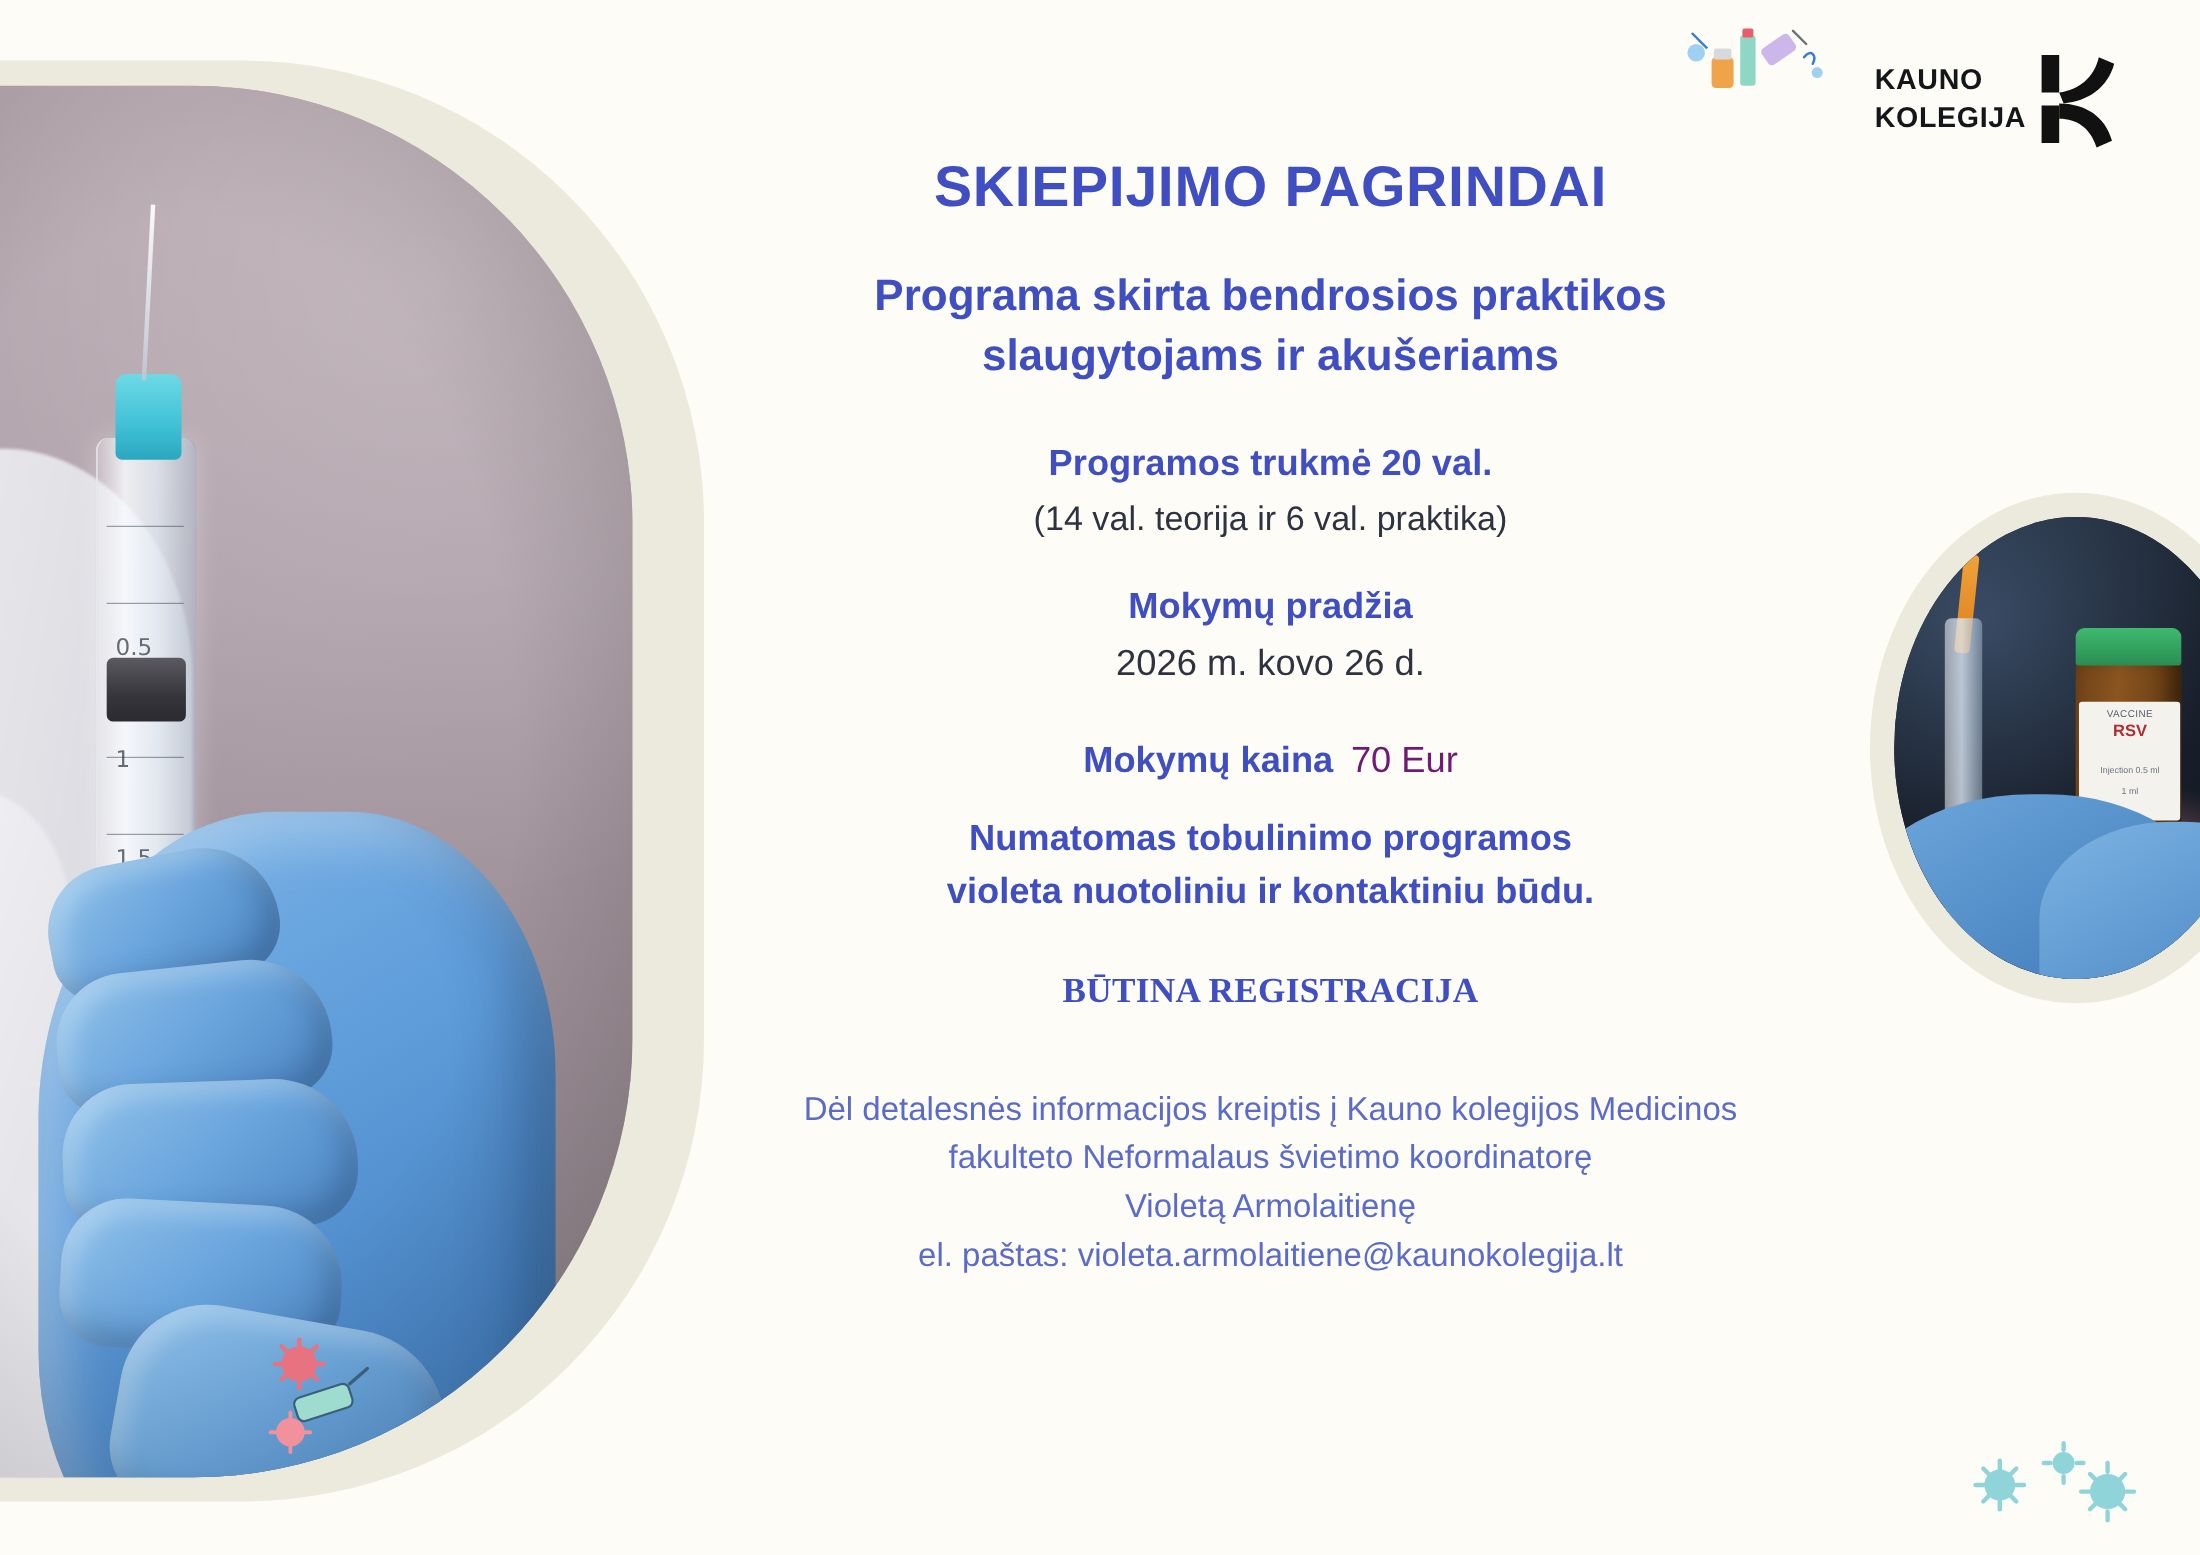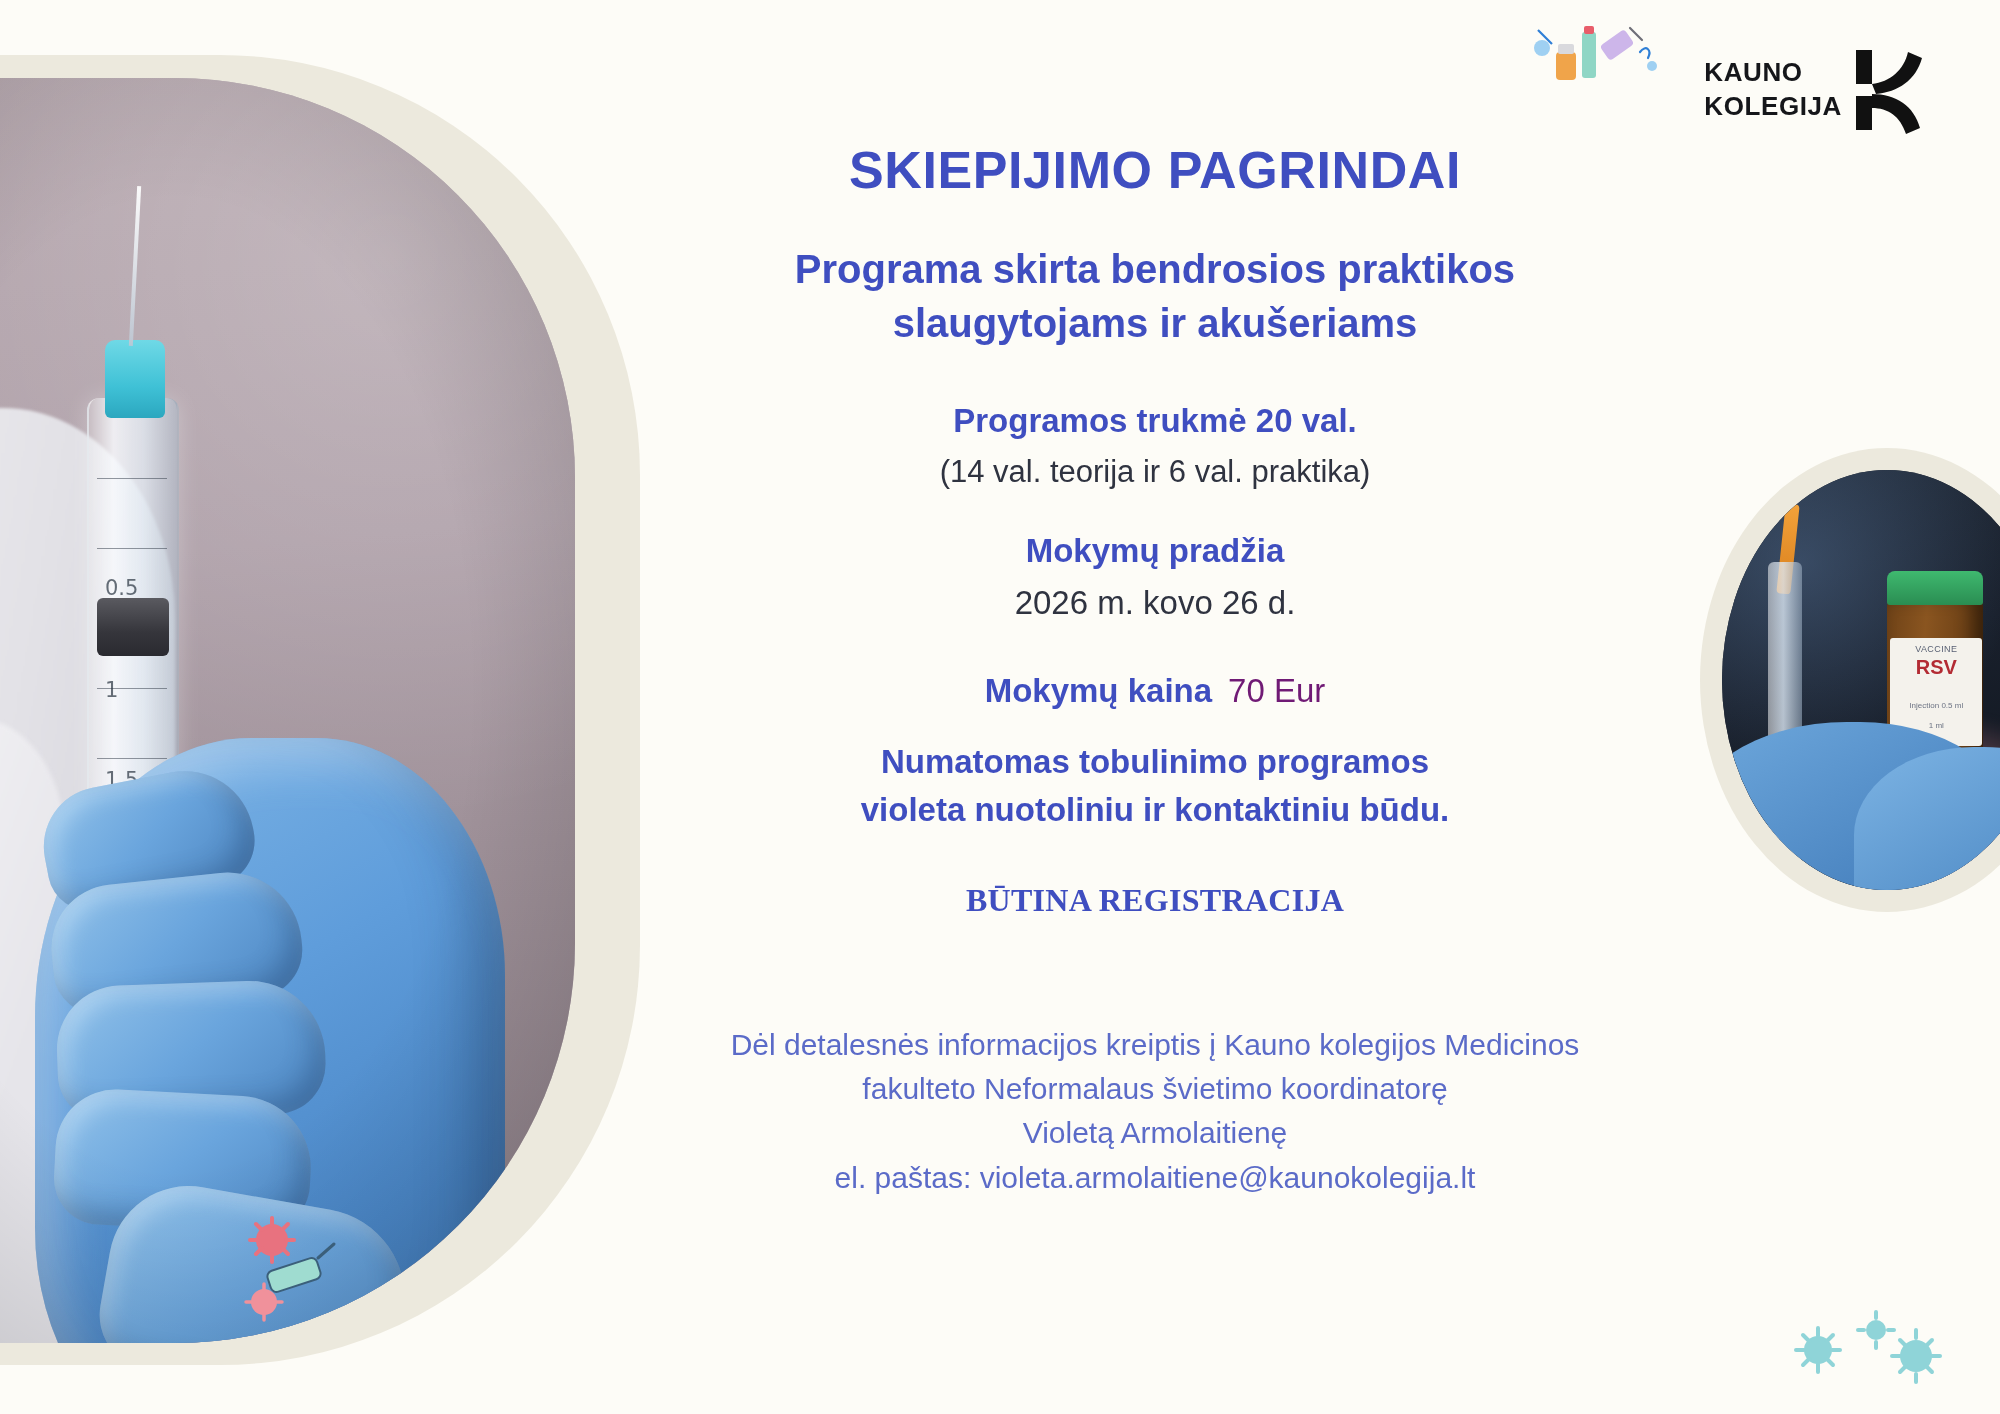--- a/index.html
+++ b/index.html
@@ -218,21 +218,21 @@
     width: 92px; height: 108px;
     background: #f4f2ec;
     border-radius: 3px;
     color: #1d2a44;
     font-family: "Liberation Sans", sans-serif;
     text-align: center;
     line-height: 1.15;
     padding-top: 6px;
   }
   .rp-label .l1 { font-size: 9px; letter-spacing: .4px; color: #5a6274; }
-  .rp-label .l2 { font-size: 20px; font-weight: bold; color: #b32b33; margin-top: 2px; }
+  .rp-label .l2 { font-size: 15px; font-weight: bold; color: #b32b33; margin-top: 2px; }
   .rp-label .l3 { font-size: 8px; color: #6d7484; margin-top: 22px; }
   .rp-label .l4 { font-size: 8px; color: #6d7484; margin-top: 10px; }
 
   
   .logo {
     position: absolute;
     right: 76px; top: 44px;
     display: flex;
     align-items: center;
     gap: 4px;
@@ -327,21 +327,21 @@
   }
   .registration {
     margin-top: 48px;
     font-size: 32px;
     font-weight: bold;
     letter-spacing: .3px;
     color: #3f4ec0;
     font-family: Liberation Serif, serif;
   }
   .contact {
-    margin-top: 104px;
+    margin-top: 68px;
     font-size: 30px;
     line-height: 1.48;
     color: #5b6bc8;
   }
 </style>
 </head>
 <body>
 
 <div class="left-photo-wrap">
   <div class="left-photo-backdrop"></div>

